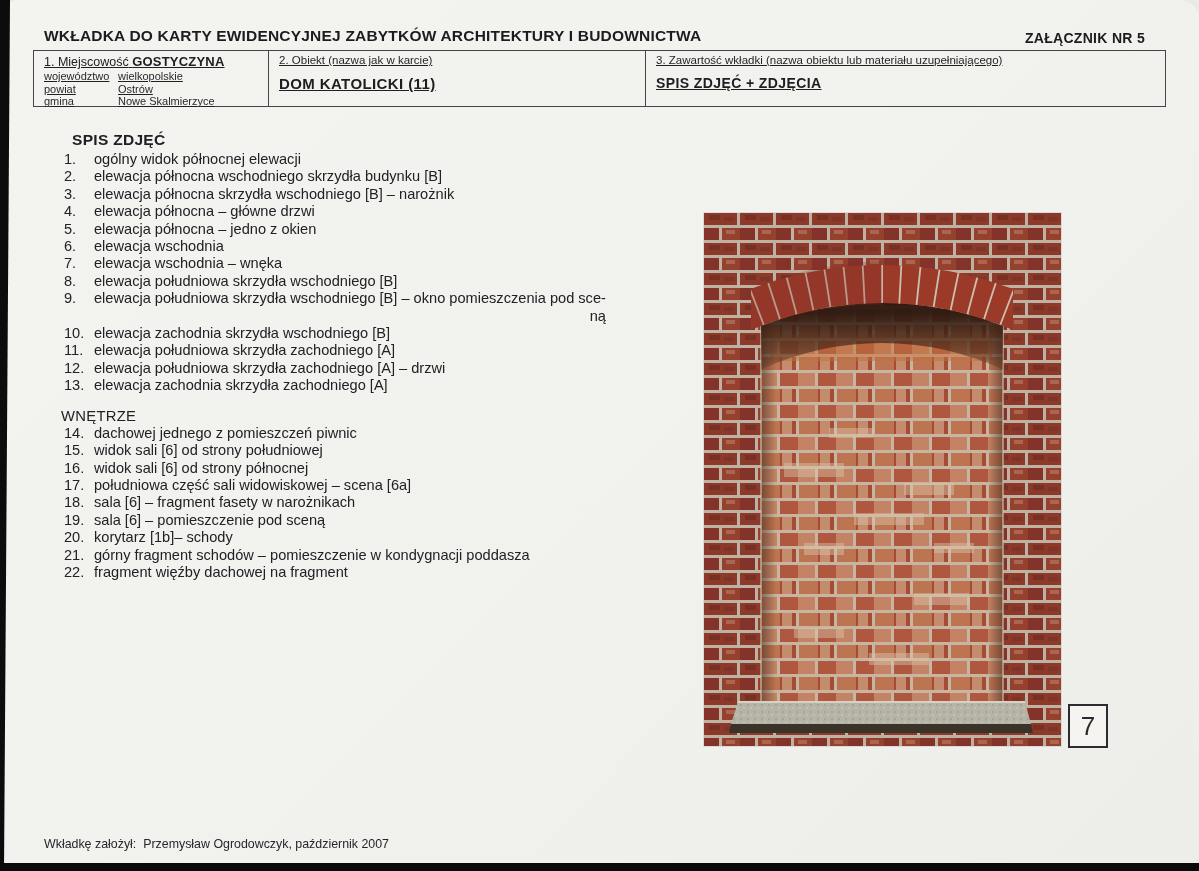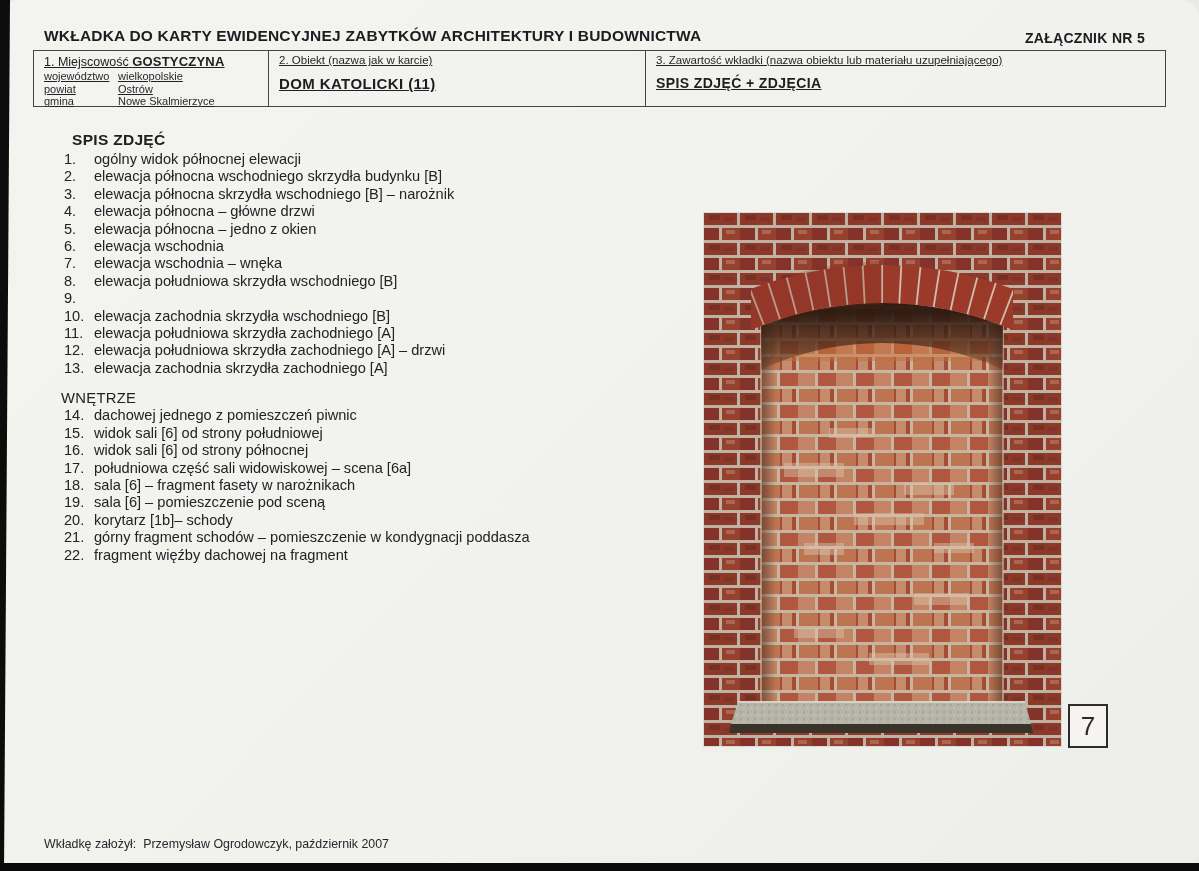--- a/index.html
+++ b/index.html
@@ -149,20 +149,24 @@
     <div class="li">
         <span class="num">7.</span>
         <span class="txt">elewacja wschodnia – wnęka</span>
       </div>
     <div class="li">
         <span class="num">8.</span>
         <span class="txt">elewacja południowa skrzydła wschodniego [B]</span>
       </div>
     <div class="li">
       <span class="num">9.</span>
+      <div>
+        <div class="txt">elewacja południowa skrzydła wschodniego [B] – okno pomieszczenia pod sce-</div>
+        <div class="txt">ną</div>
+      </div>
     </div>
     <div class="li">
         <span class="num">10.</span>
         <span class="txt">elewacja zachodnia skrzydła wschodniego [B]</span>
       </div>
     <div class="li">
         <span class="num">11.</span>
         <span class="txt">elewacja południowa skrzydła zachodniego [A]</span>
       </div>
     <div class="li">

